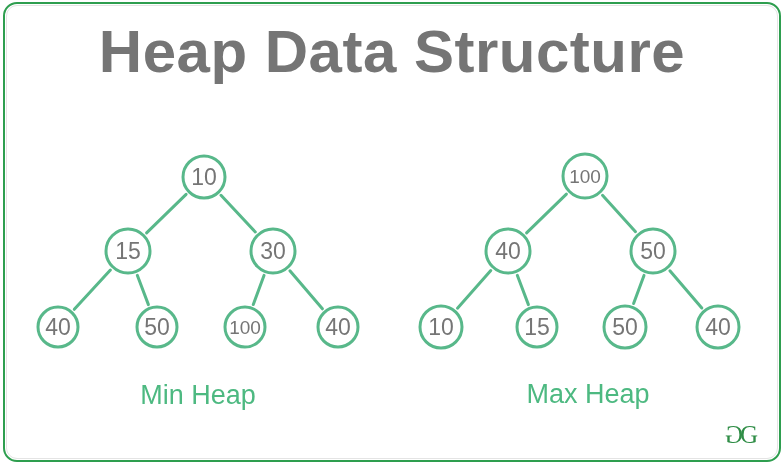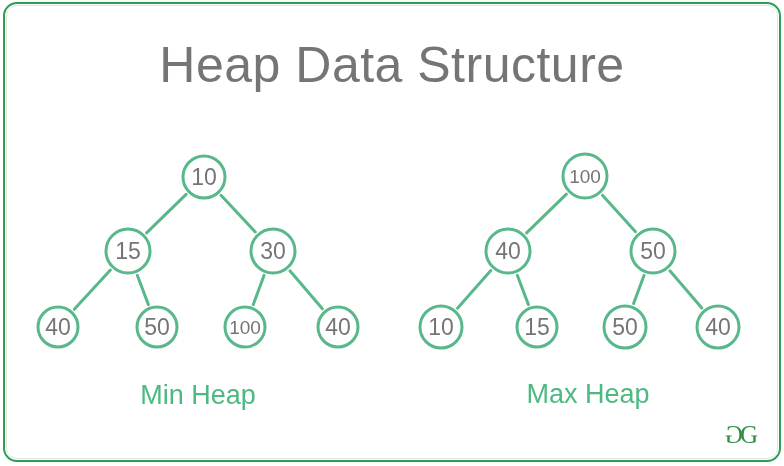--- a/index.html
+++ b/index.html
@@ -25,25 +25,25 @@
     inset: 1px;
     border: 1px solid var(--inner-hairline, #e4e4e4);
     border-radius: 11px;
     pointer-events: none;
   }
   .title {
     position: absolute;
     left: 0;
     right: 0;
     top: 14px;
-    margin: 13px;
+    margin: 0;
     text-align: center;
-    font-size: 50px;
+    font-size: 60px;
     line-height: 68px;
-    font-weight: 400;
+    font-weight: 700;
     letter-spacing: 0.5px;
     color: var(--title-text, #757575);
   }
   svg.diagram {
     position: absolute;
     left: 0;
     top: 0;
   }
   .tree-label {
     position: absolute;

